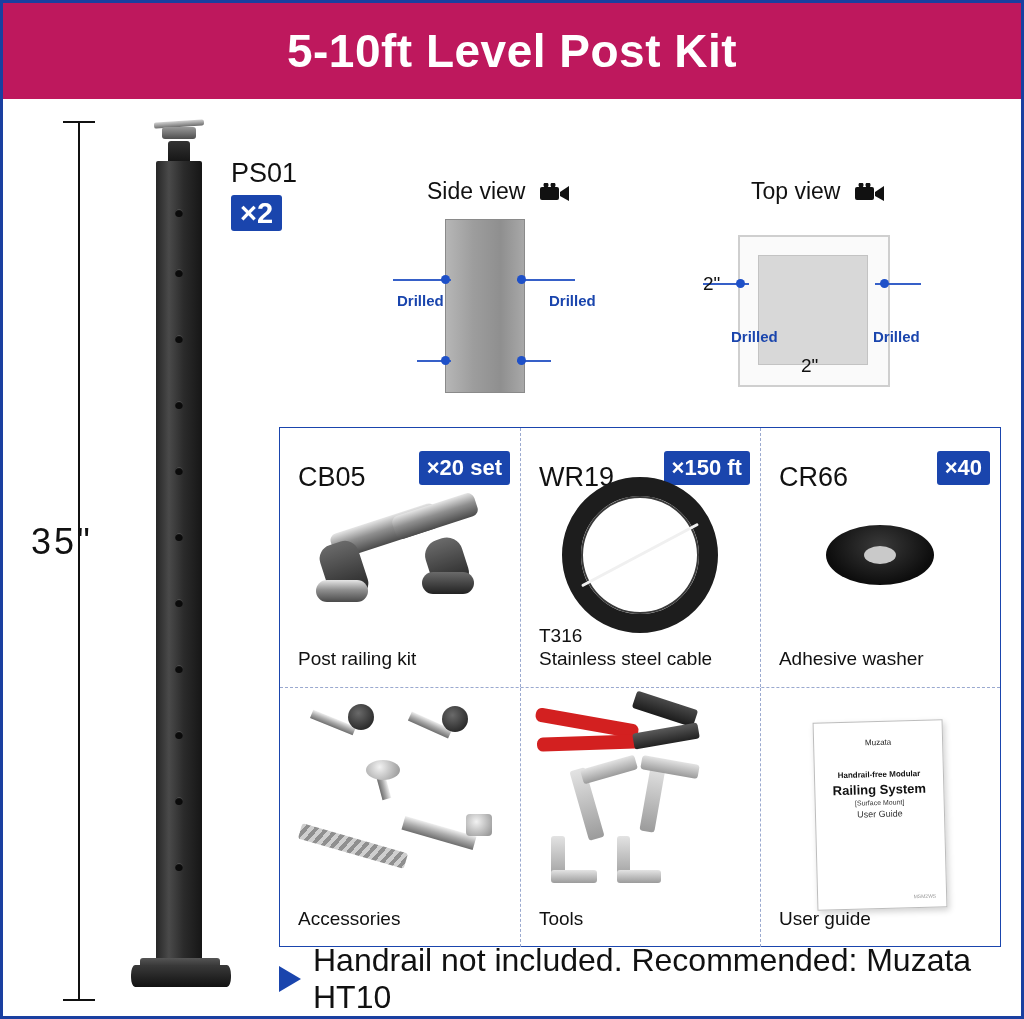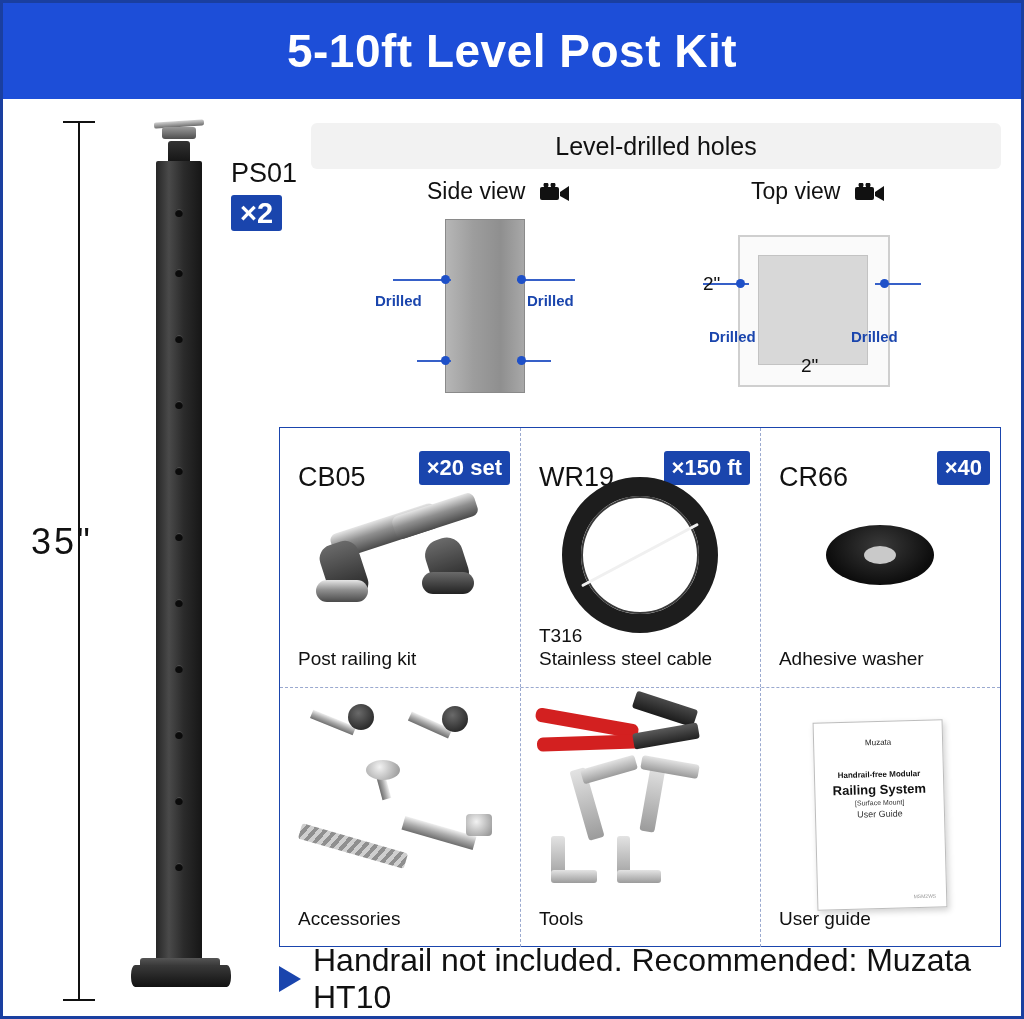--- a/index.html
+++ b/index.html
@@ -13,21 +13,21 @@
   }
   .page{
     position:relative;
     width:1024px;height:1019px;
     border:3px solid #1a3fa0;
     box-sizing:border-box;
   }
   
   .header{
     position:absolute;left:0;top:0;width:100%;height:96px;
-    background:#1d4ed8;
+    background:#be185d;
     display:flex;align-items:center;justify-content:center;
   }
   .header-title{
     color:#ffffff;
     font-size:46px;
     font-weight:bold;
     letter-spacing:0.5px;
   }
   
   .post-area{
@@ -106,21 +106,21 @@
   .cam-icon{display:inline-block;vertical-align:-4px;margin-left:8px;}
   
   .side-post{
     position:absolute;left:442px;top:216px;width:78px;height:172px;
     background:linear-gradient(to right,#b6b6b6,#9d9d9d 35%,#8f8f8f 70%,#a8a8a8);
     border:1px solid #8a8a8a;
   }
   .tick-h{position:absolute;height:2px;background:#3660c8;}
   .dot{position:absolute;width:9px;height:9px;border-radius:50%;background:#1e50c8;}
   .lbl-drilled{
-    position:absolute;font-size:15px;color:#1a45ad;font-weight:bold;
+    position:absolute;font-size:15px;color:#1a45ad;font-weight:bold;margin-left:22px;
   }
   
   .top-outer{
     position:absolute;left:735px;top:232px;width:148px;height:148px;
     border:2px solid #cfcfcf;background:#fafafa;
   }
   .top-inner{
     position:absolute;left:755px;top:252px;width:108px;height:108px;
     background:#d8d8d8;border:1px solid #c3c3c3;
   }
@@ -243,21 +243,20 @@
       <div class="post-base2"></div>
       <div class="post-base"></div>
     </div>
   </div>
 
   <div class="ps01">
     <div class="ps01-code">PS01</div>
     <div class="qty-badge">×2</div>
   </div>
 
-  <div class="ldh-title">Level-drilled holes</div>
 
   <div class="sideview-label">
     <span>Side view</span>
     <span class="cam-icon">
       <svg width="30" height="20" viewBox="0 0 30 20">
           <rect x="0" y="4" width="19" height="13" rx="2" fill="#111"></rect>
           <polygon points="20,9 29,3 29,18 20,13" fill="#111"></polygon>
           <circle cx="6" cy="2" r="2.5" fill="#111"></circle>
           <circle cx="13" cy="2" r="2.5" fill="#111"></circle>
         </svg>

